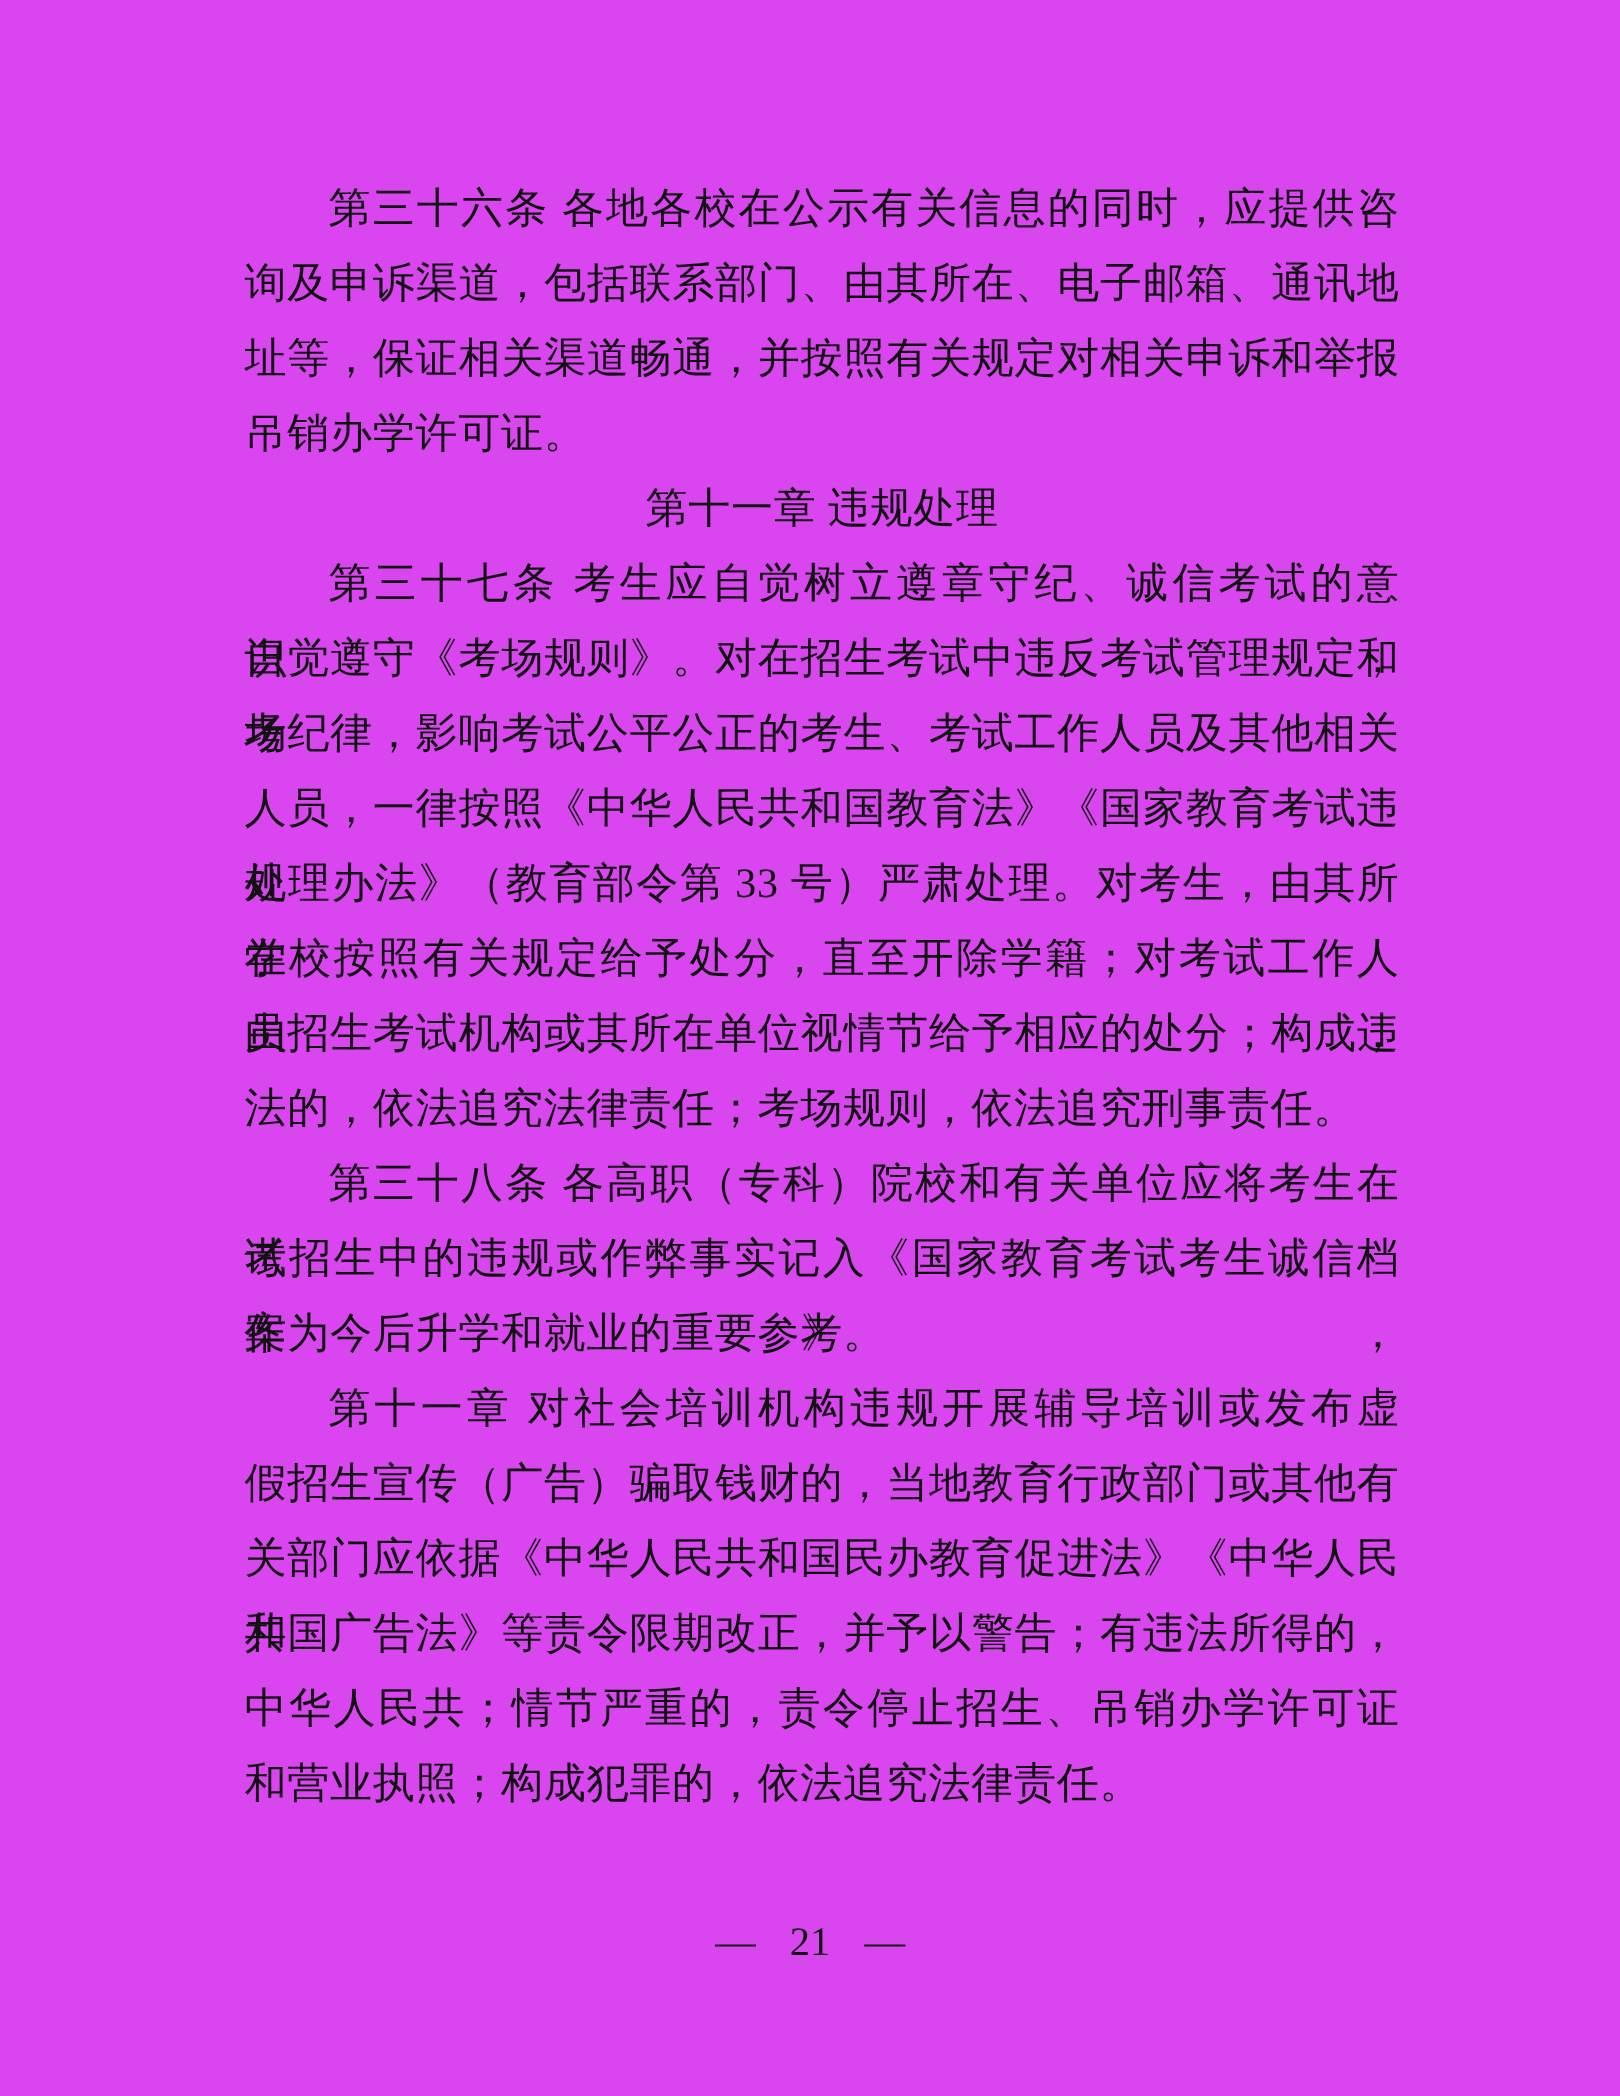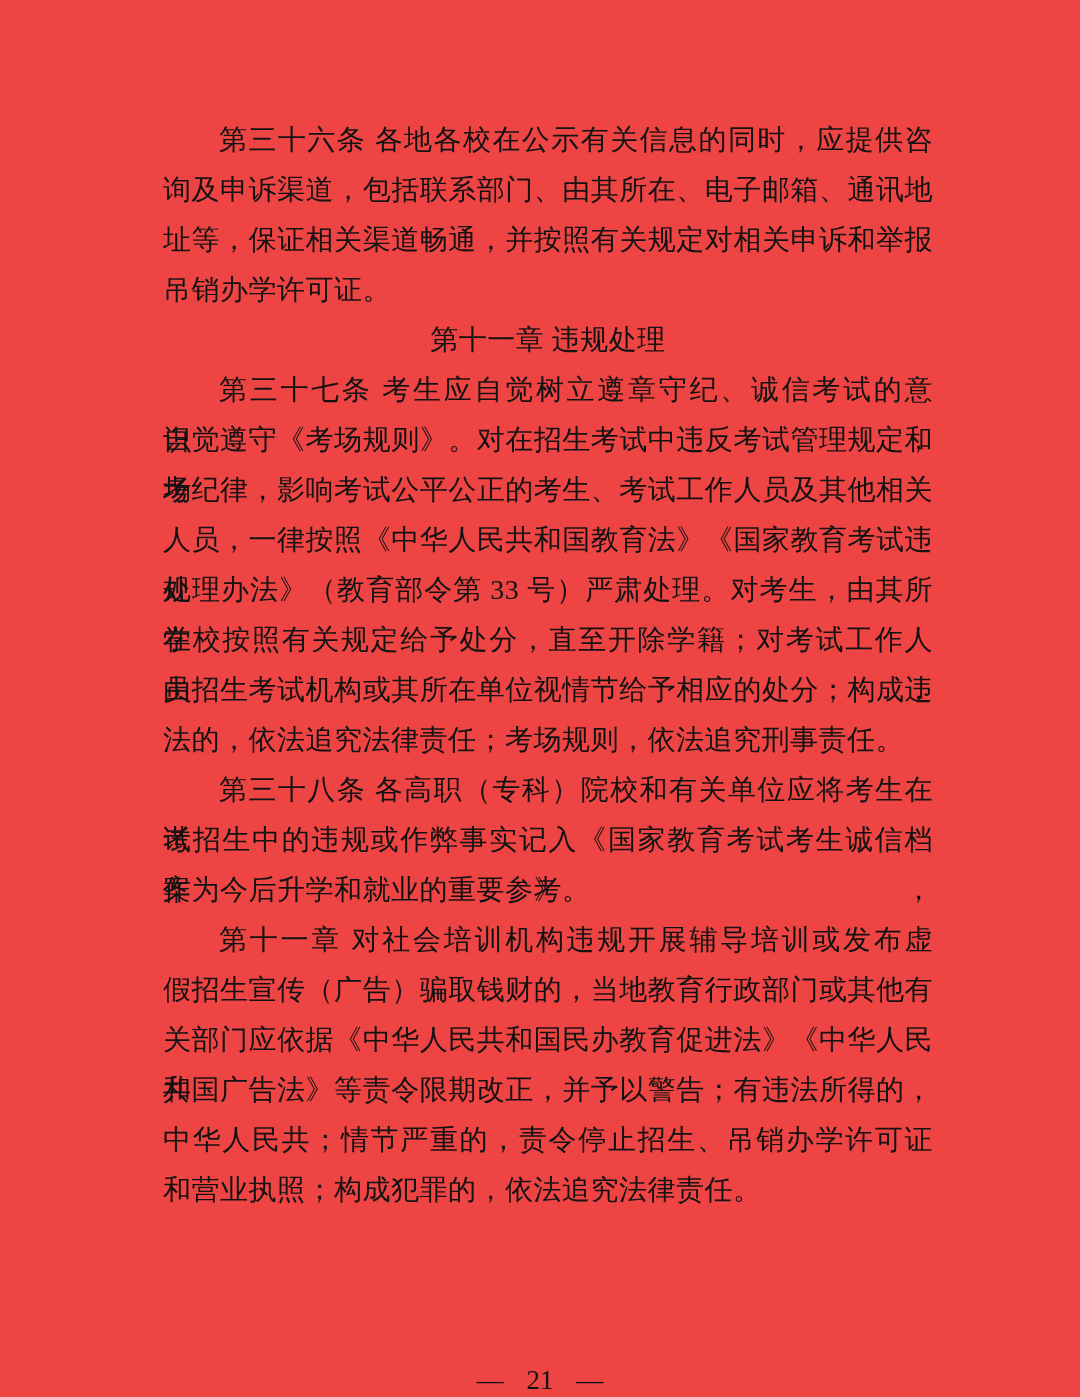--- a/index.html
+++ b/index.html
@@ -4,21 +4,21 @@
 <style>
   html, body {
     margin: 0;
     padding: 0;
     background: #ffffff;
   }
   .page {
     position: relative;
     width: 1080px;
     height: 1397px;
-    background: #ef4444;
+    background: #d946ef;
     overflow: hidden;
     font-family: "Liberation Serif", "DejaVu Serif", serif;
     color: #121212;
   }
   .content {
     position: absolute;
     top: 115px;
     left: 163px;
     width: 770px;
   }
@@ -38,21 +38,21 @@
   .line.indent {
     text-indent: 2em;
   }
   .line.heading {
     text-align: left;
     text-align-last: center;
     white-space: nowrap;
   }
   .footer {
     position: absolute;
-    top: 1362px;
+    top: 1276px;
     left: 0;
     width: 100%;
     text-align: center;
     font-size: 27px;
     line-height: 36px;
     color: #121212;
   }
   .footer span {
     word-spacing: 16px;
   }

